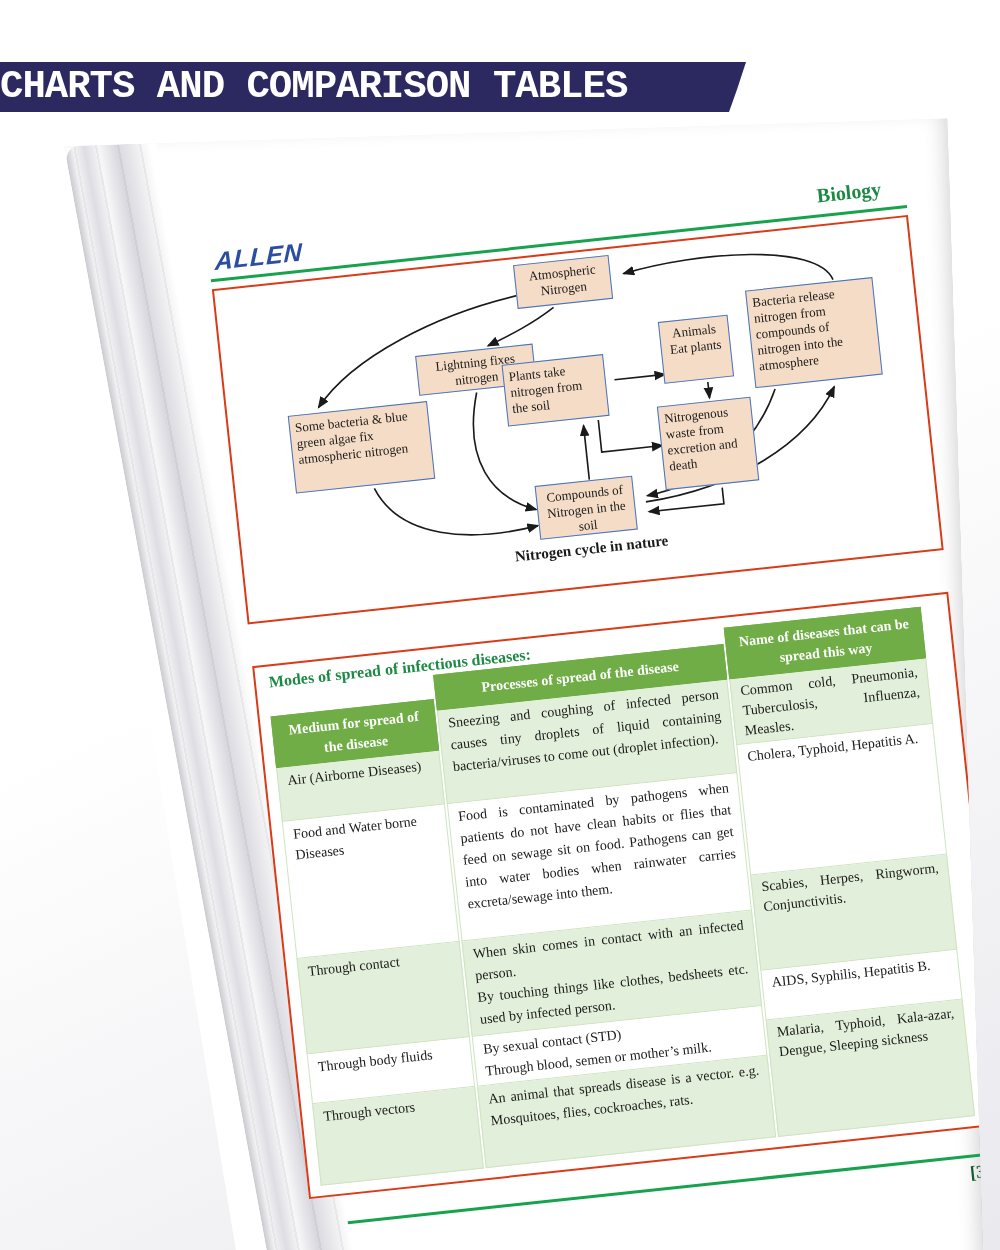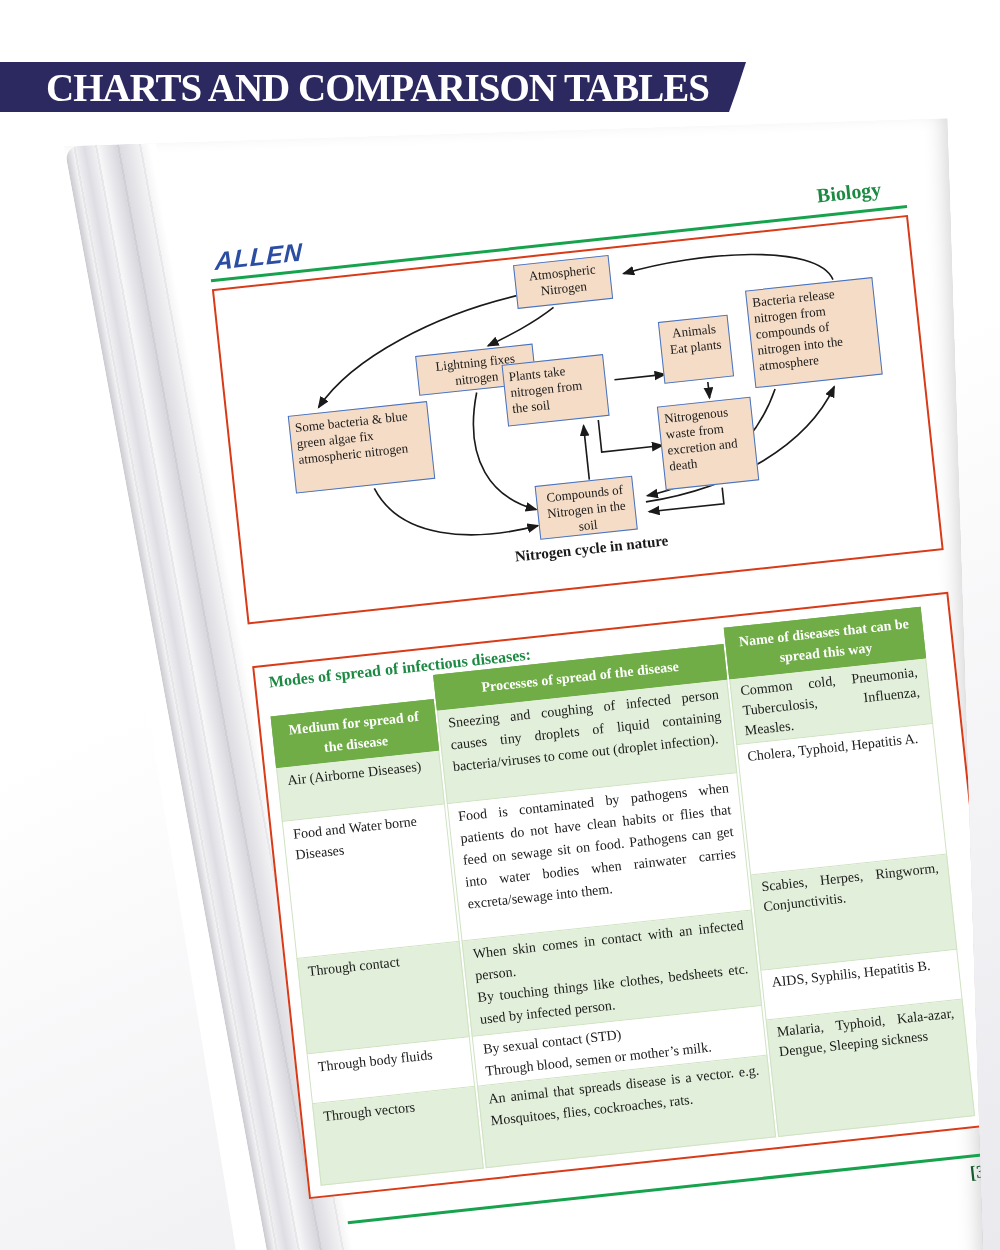--- a/index.html
+++ b/index.html
@@ -3,22 +3,22 @@
 <meta charset="utf-8">
 <style>
   html,body{margin:0;padding:0;}
   .scene{position:relative;width:1000px;height:1250px;overflow:hidden;
     background:linear-gradient(155deg,#ffffff 45%,#f5f5f7 70%,#e9e9ee 100%);
     font-family:"Liberation Serif",serif;}
   
   .banner{position:absolute;left:0;top:62px;width:746px;height:50px;background:#2b2960;
     clip-path:polygon(0 0,100% 0,calc(100% - 9px) 55%,calc(100% - 17px) 100%,0 100%);
     display:flex;align-items:center;z-index:5;}
-  .banner span{color:#ffffff;font-family:Liberation Serif, serif;font-weight:bold;
-    font-size:39px;letter-spacing:-1px;padding-left:46px;white-space:nowrap;}
+  .banner span{color:#ffffff;font-family:Liberation Mono, monospace;font-weight:bold;
+    font-size:39px;letter-spacing:-1px;white-space:nowrap;}
   
   .book{position:absolute;left:64px;top:146px;width:884px;height:1210px;background:#ffffff;
     transform:rotate(-1.8deg);transform-origin:0 0;
     clip-path:polygon(0 0,100% 0,100% 100%,17% 100%,0 5%);
     box-shadow:22px 30px 55px rgba(0,0,0,.14), inset -14px 0 22px -12px rgba(0,0,0,.20);}
   .spine{position:absolute;left:0;top:0;width:92px;height:1400px;
     transform:skewX(8.6deg);transform-origin:0 0;
     background:
       repeating-linear-gradient(to right,rgba(0,0,0,0) 0 9px,rgba(0,0,0,.05) 9px 11px,rgba(0,0,0,0) 11px 22px),
       linear-gradient(to right,#c9c9cf 0,#f4f4f6 9px,#dddde3 20px,#f7f7f9 34px,#d8d8de 52px,#ffffff 86px);

